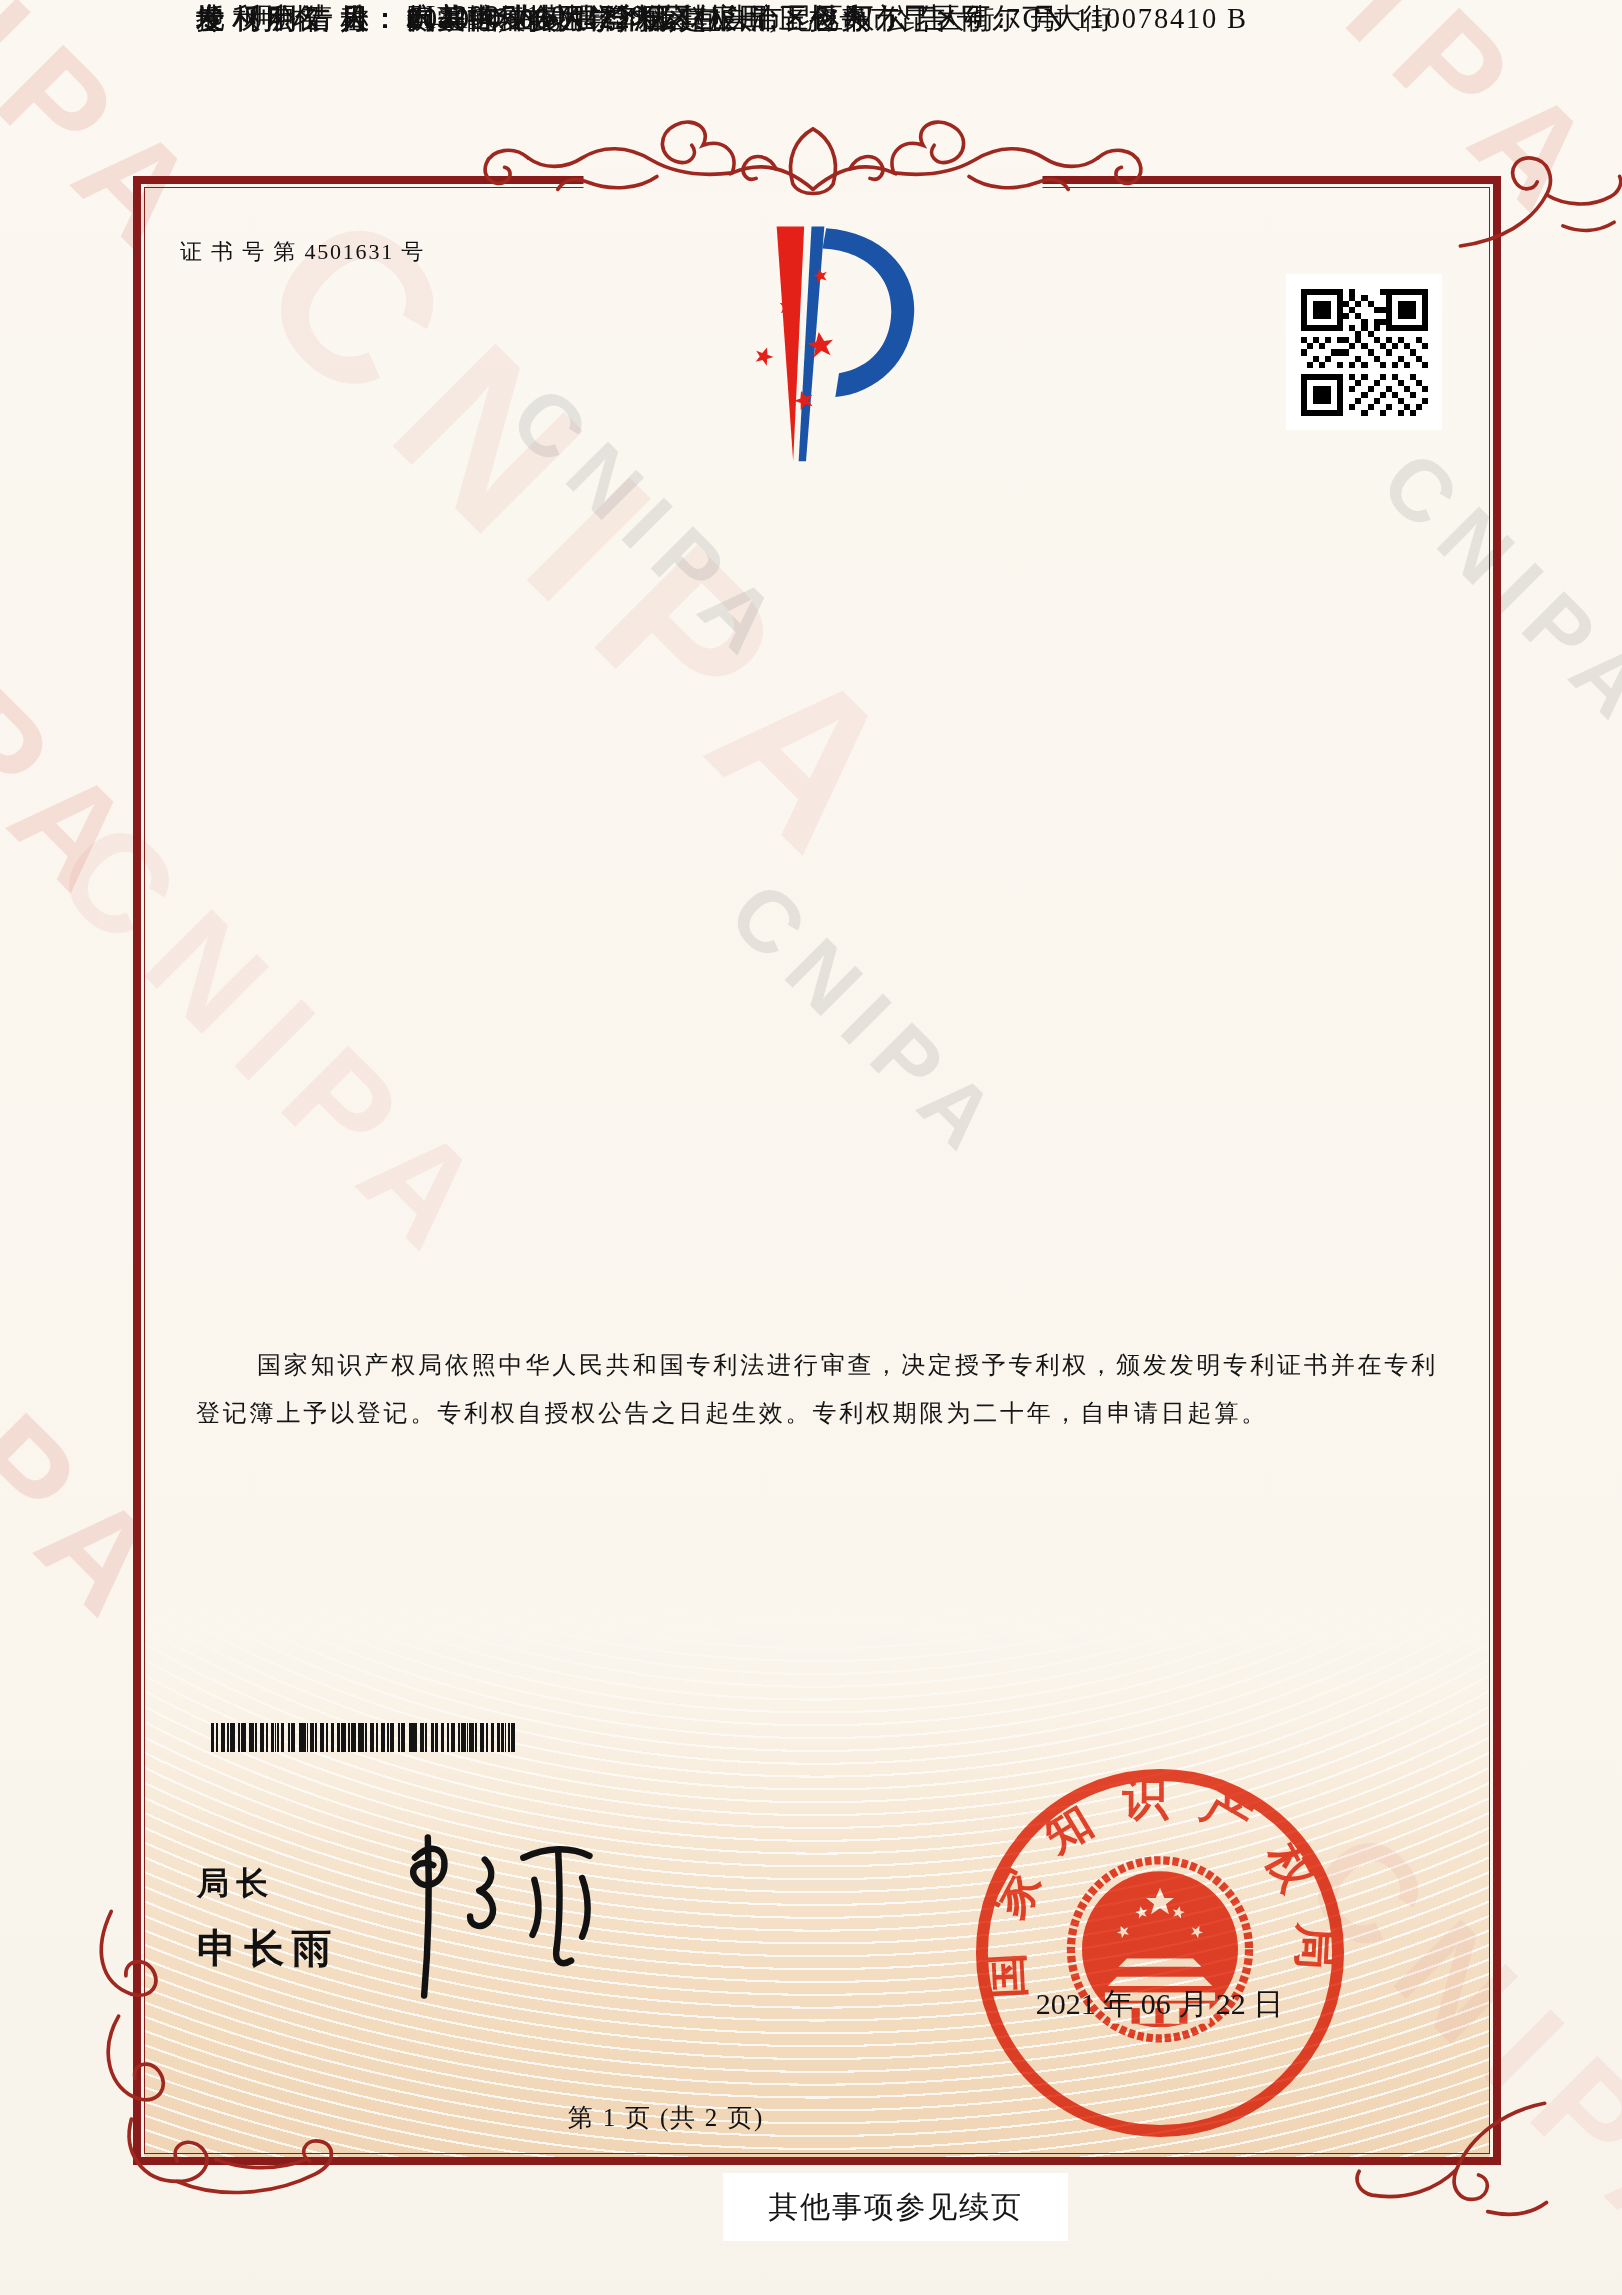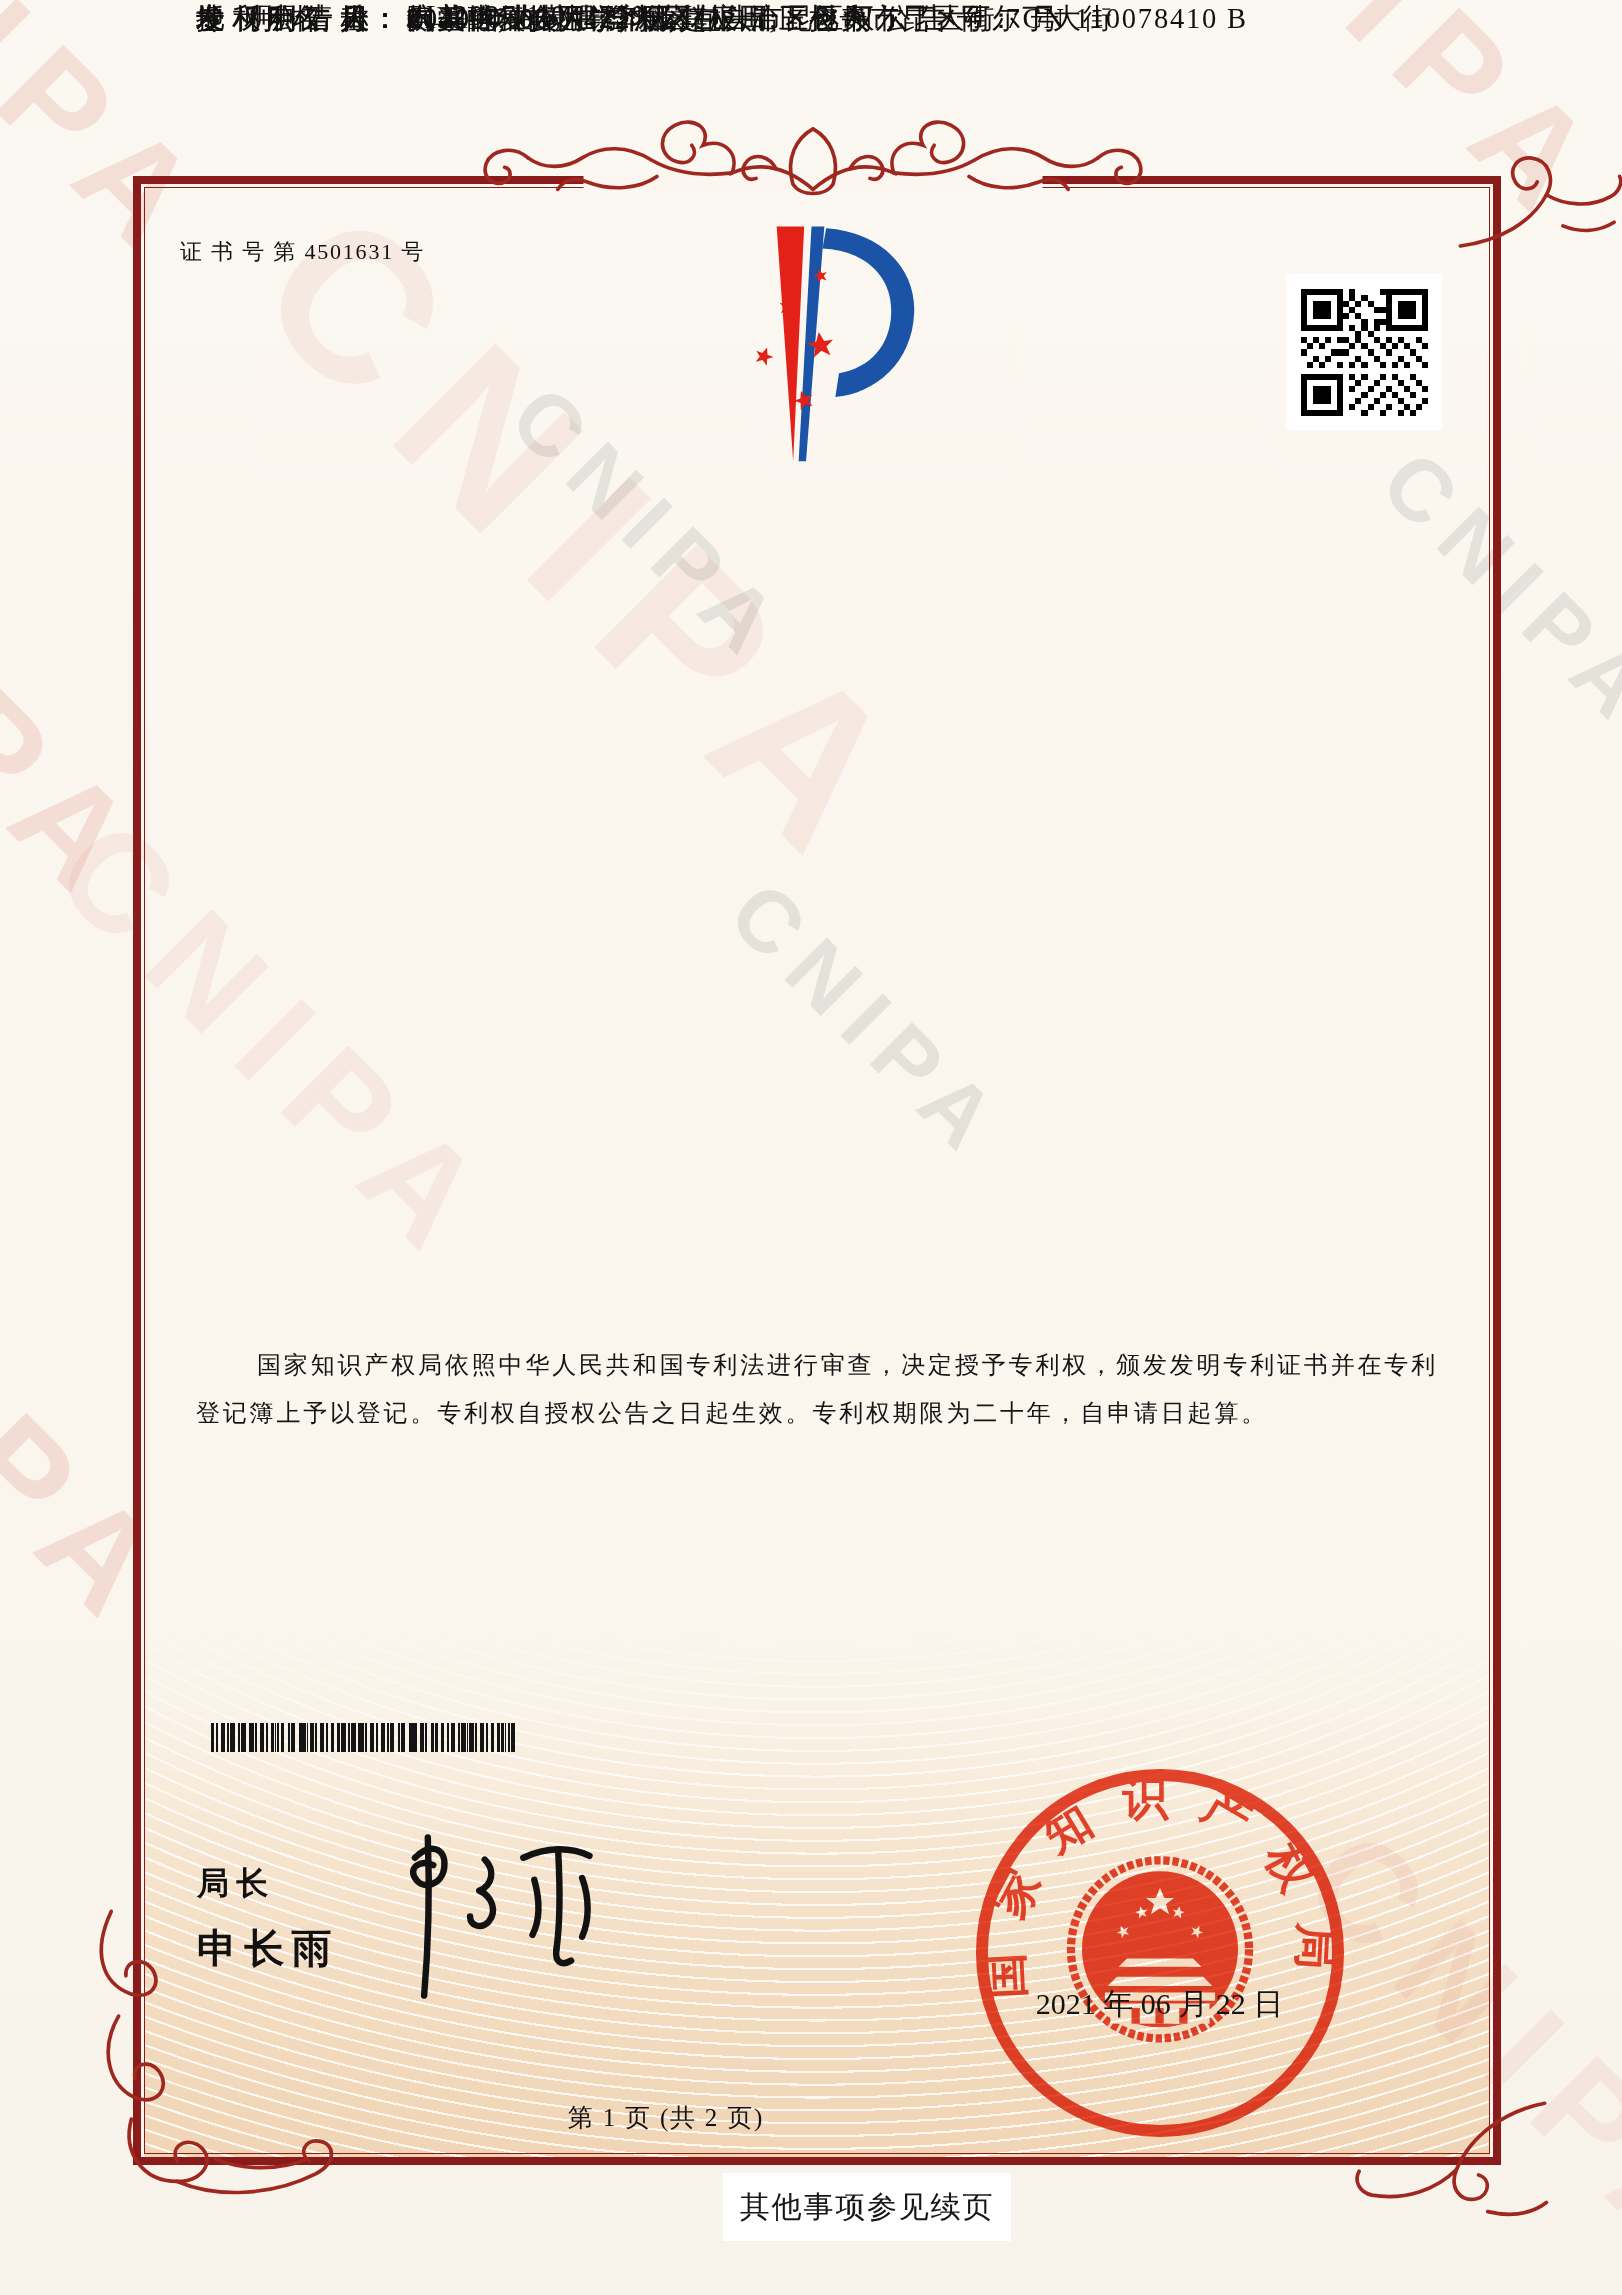--- a/index.html
+++ b/index.html
@@ -66,21 +66,21 @@
   .sign{position:absolute;left:358px;top:1832px;width:248px;height:170px;z-index:5}
   .sign path{fill:none;stroke:#121212;stroke-width:7;stroke-linecap:round;stroke-linejoin:round}
 
   .seal{position:absolute;left:970px;top:1763px;width:380px;height:380px;z-index:6;
         opacity:.93;mix-blend-mode:multiply}
   .seal-date{position:absolute;left:987px;top:1984px;width:345px;text-align:center;
         font-size:30px;color:#141414;z-index:7;white-space:nowrap}
 
   .page-no{position:absolute;left:510px;top:2101px;width:312px;text-align:center;
         font-size:25px;letter-spacing:1.8px;z-index:5}
-  .note-box{position:absolute;left:723px;top:2173px;width:288px;height:68px;background:#ffffff;
+  .note-box{position:absolute;left:723px;top:2173px;width:345px;height:68px;background:#ffffff;
         z-index:5;display:flex;align-items:center;justify-content:center}
   .note-box span{font-size:30px;letter-spacing:1.8px;color:#161616}
 </style>
 </head>
 <body>
 
 <div id="page">
 
   <div class="wm pink" style="left:-147px;top:-211px">CNIPA</div>
   <div class="wm pink" style="left:1249px;top:-248px">CNIPA</div>

